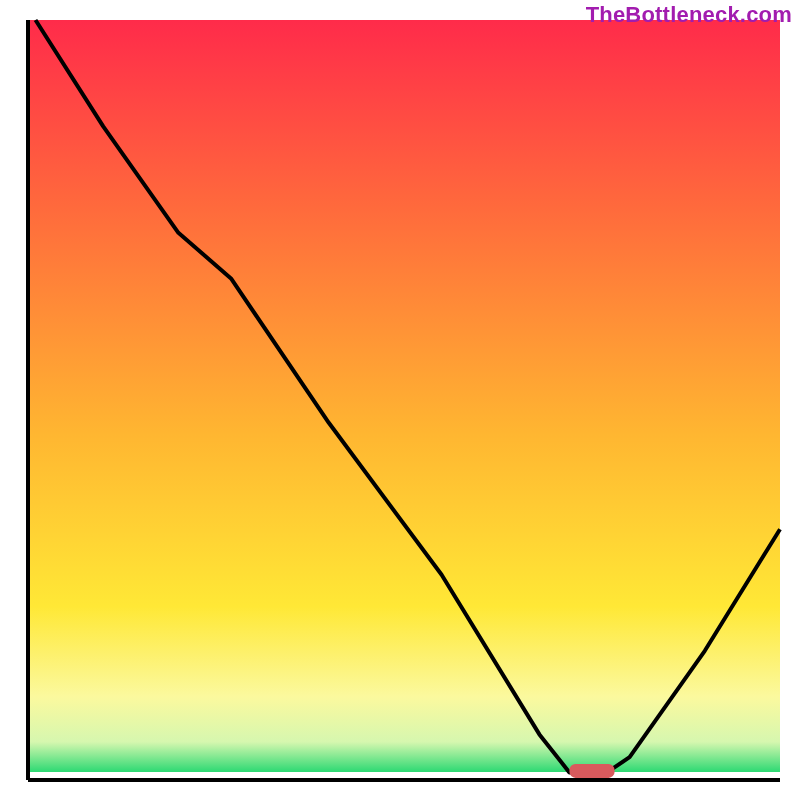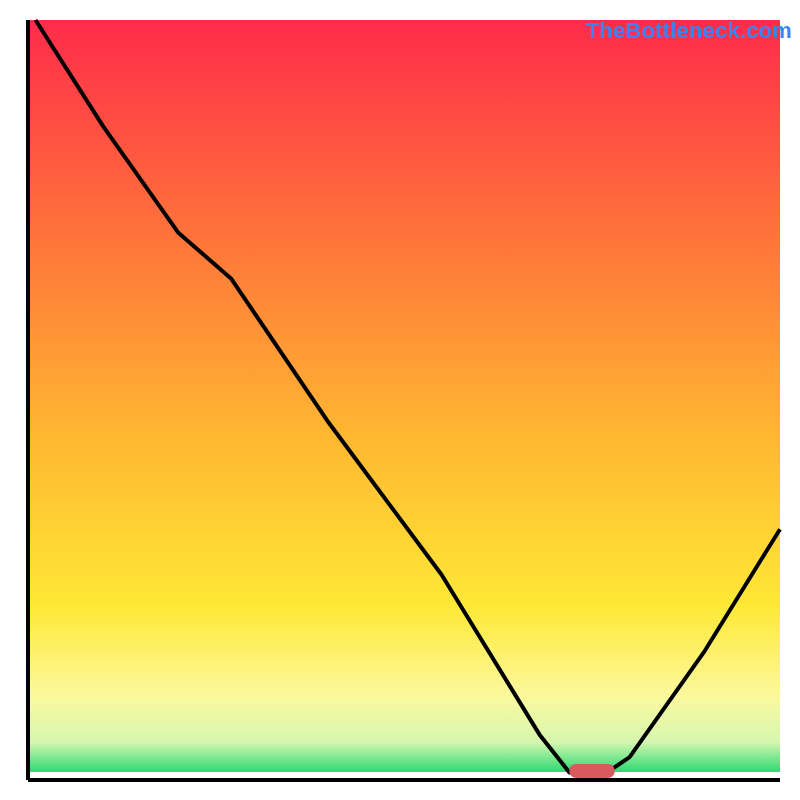--- a/index.html
+++ b/index.html
@@ -11,25 +11,25 @@
     font-family: Arial, Helvetica, sans-serif;
     overflow: hidden;
   }
   .wrap {
     position: relative;
     width: 800px;
     height: 800px;
   }
   .watermark {
     position: absolute;
-    top: 18px;
+    top: 2px;
     right: 8px;
     font-size: 22px;
     font-weight: 600;
-    color: #3b82f6;
+    color: #a21caf;
     letter-spacing: 0.2px;
   }
   svg {
     display: block;
   }
 </style>
 </head>
 <body>
 
 <div class="wrap">

